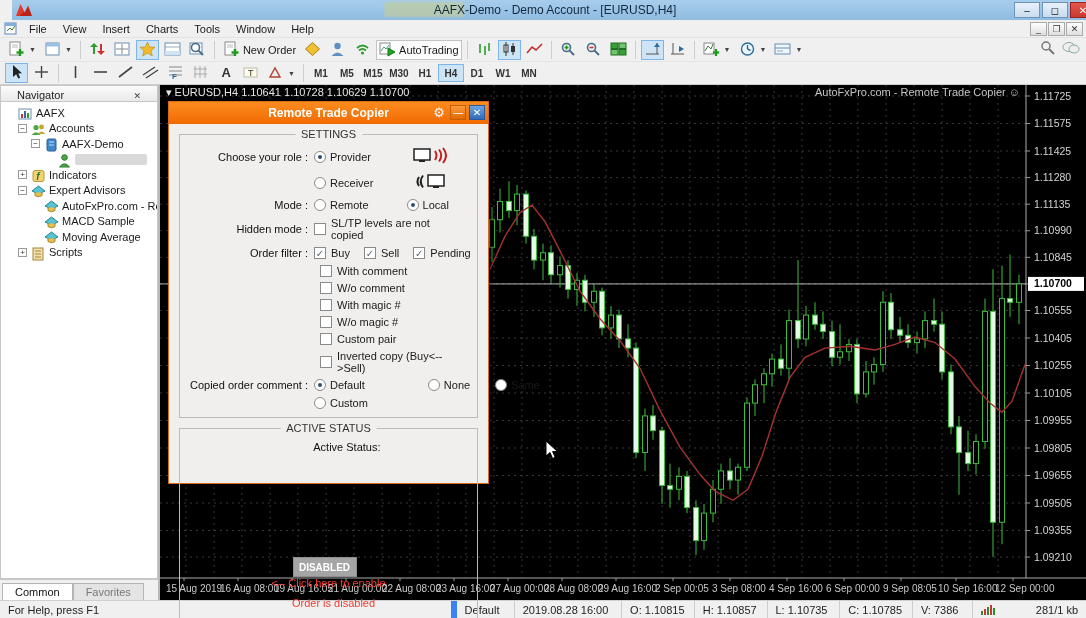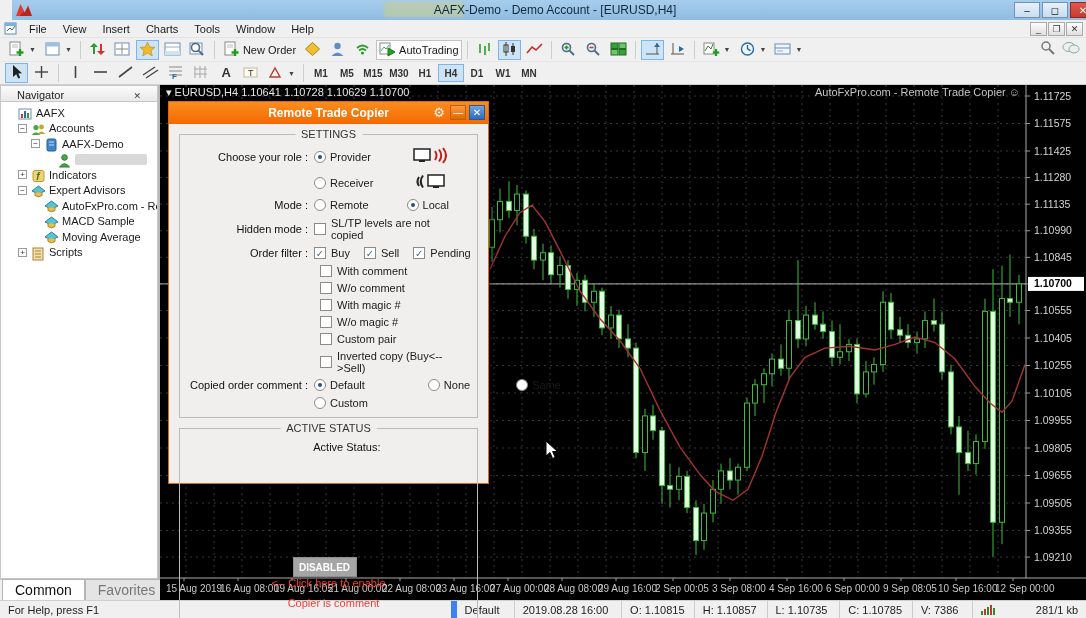--- a/index.html
+++ b/index.html
@@ -49,21 +49,21 @@
             display:flex;align-items:flex-end;padding:0 16px;font-size:11px;color:#222;}
   #nav-close{margin-left:auto;font-size:9px;color:#444;}
   #nav-tree{flex:1;background:#fff;border:1px solid #c7c7c7;border-top:none;overflow:hidden;padding-top:3px;}
   .tree-row{height:15.5px;display:flex;align-items:center;white-space:nowrap;}
   .exp{width:9px;height:9px;border:1px solid #9a9a9a;background:#fff;font-size:8px;line-height:7px;
        text-align:center;color:#333;margin-right:3px;flex:0 0 9px;}
   .exp.none{visibility:hidden;}
   .tree-ic{width:15px;height:13px;margin-right:4px;flex:0 0 15px;}
   .redact-nav{width:72px;height:11px;background:#d9d9d9;border-radius:2px;filter:blur(.4px);}
   #nav-tabs{height:21px;background:#f0f0f0;display:flex;align-items:flex-end;padding-left:2px;border-top:1px solid #c7c7c7;}
-  .ntab{padding:2px 12px;font-size:14px;border:1px solid #b5b5b5;border-bottom:none;background:#e4e4e4;color:#777;}
+  .ntab{padding:2px 12px;font-size:11px;border:1px solid #b5b5b5;border-bottom:none;background:#e4e4e4;color:#777;}
   .ntab.active{background:#fff;color:#111;}
   
   #chartwin{position:absolute;left:160px;top:85px;width:926px;height:515px;background:#000;}
   #chart-svg{position:absolute;left:0;top:0;}
   
   #dialog{position:absolute;left:8px;top:16px;width:321px;height:383px;background:#f0efed;
           border:1px solid #d8681a;box-shadow:2px 3px 6px rgba(0,0,0,.45);z-index:5;}
   #dlg-head{height:22px;background:linear-gradient(#fb8c1e,#f26a02);display:flex;align-items:center;justify-content:center;position:relative;}
   #dlg-title{color:#fff;font-weight:bold;font-size:12px;}
   .dlg-btns{position:absolute;right:3px;top:3px;display:flex;gap:3px;}
@@ -861,21 +861,21 @@
           <span class="dlabel">Copied order comment :</span>
           <span id="comment-opts" style="display:flex;">
               <span class="opt">
                 <span class="radio sel"></span>
                 <span>Default</span>
               </span>
               <span class="opt" style="margin-left: 16px; padding-left: 33px;">
                 <span class="radio"></span>
                 <span>None</span>
               </span>
-              <span class="opt" style="margin-left: 32px;">
+              <span class="opt" style="margin-left: 11px;">
                 <span class="radio"></span>
                 <span>Same</span>
               </span>
             </span>
         </div>
         <div class="drow" style="margin-bottom:2px;">
           <span class="dlabel"></span>
           <span class="opt">
               <span class="radio"></span>
             <span>Custom</span>
@@ -884,21 +884,21 @@
       </div>
 
       <div class="fieldset">
         <span class="legend">ACTIVE STATUS</span>
         <div class="drow" style="flex-direction:column;">
           <span class="dlabel" style="width:116px;flex-basis:116px;">Active Status:</span>
           <span id="disabled-btn">DISABLED</span>
           <span class="redtext">&lt;-- Click here to enable</span>
         </div>
         <div class="drow" style="justify-content:center;margin:8px 0 4px 10px;">
-          <span class="redtext">Copier is comment</span>
+          <span class="redtext">Order is disabled</span>
         </div>
       </div>
     </div>
 
     <div id="cursor">
       <svg width="16" height="20">
           <polygon points="1,1 1,16 5,12.5 7.6,18.5 10.2,17.3 7.6,11.5 12.5,11.5" fill="#fff" stroke="#000" stroke-width="1"></polygon>
         </svg>
     </div>
   </div>

